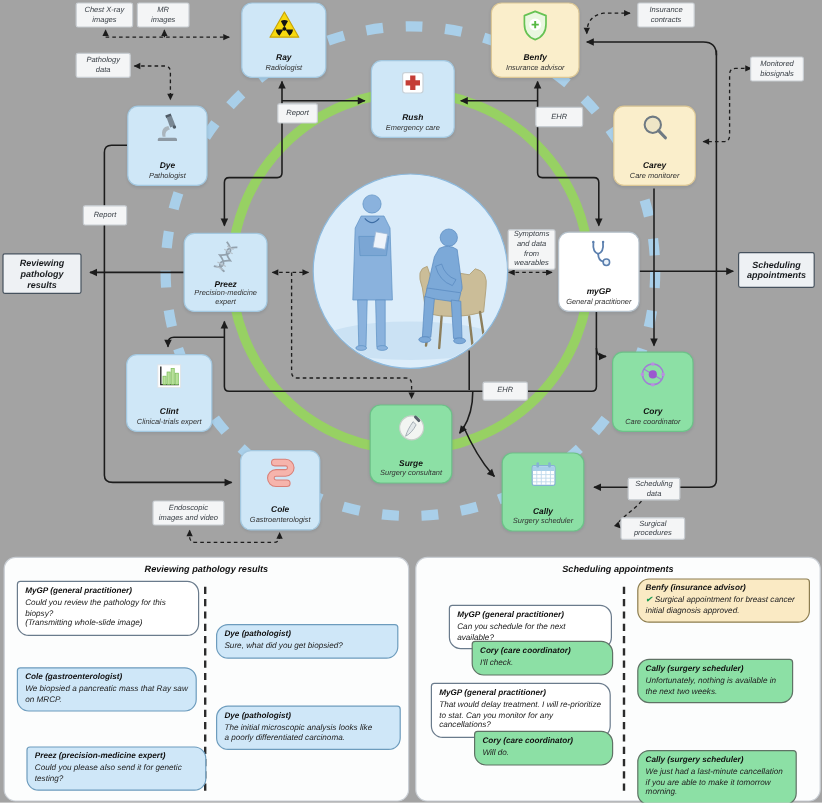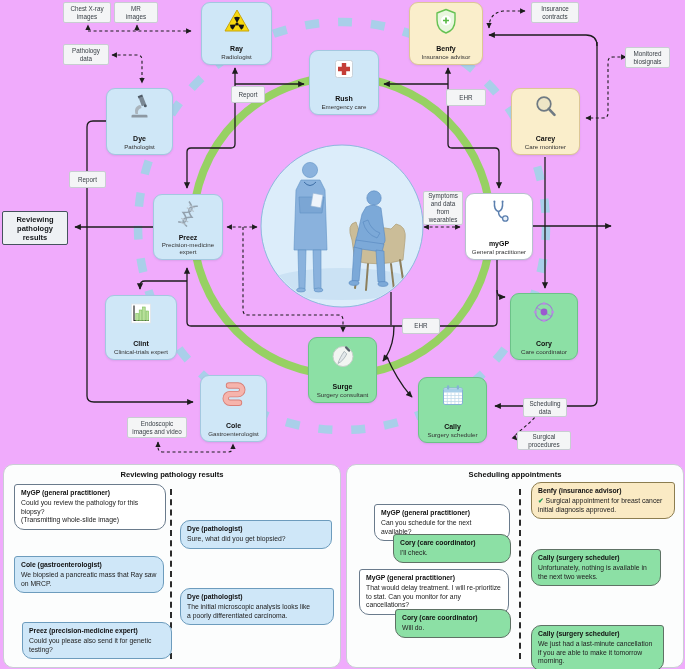--- a/index.html
+++ b/index.html
@@ -1,17 +1,17 @@
 <!DOCTYPE html>
 <html><head>
 <meta charset="utf-8">
 <style>
   html,body{margin:0;padding:0;background:#fff}
-  #canvas{position:relative;width:685px;height:669px;background:#f0abfc;overflow:hidden;
-          font-family:"Liberation Sans",sans-serif;}
+  #canvas{position:relative;width:685px;height:669px;background:#a3a3a3;overflow:hidden;
+          font-family:"Liberation Sans",sans-serif;font-style:italic;}
   #wires{position:absolute;left:0;top:0;z-index:1}
   .flabel{position:absolute;background:#f4f5f6;border:1px solid #c8cdd2;color:#3a4047;
           font-size:6.3px;line-height:1.25;display:flex;align-items:center;justify-content:center;
           text-align:center;white-space:pre-line;border-radius:2px;padding:1px 2px;box-sizing:border-box;z-index:3}
   .sidebox{position:absolute;background:#eef1f4;border:1.2px solid #46525e;color:#16191c;font-weight:bold;
           font-size:7.5px;line-height:1.2;display:flex;align-items:center;justify-content:center;
           text-align:center;white-space:pre-line;border-radius:2px;z-index:3;box-sizing:border-box}
   .agent{position:absolute;border-radius:9px;border:1px solid;display:flex;flex-direction:column;
          align-items:center;justify-content:space-between;padding:4px 2px 4px;box-sizing:border-box;
          z-index:2;box-shadow:0 1px 2px rgba(40,60,80,.10)}
@@ -142,20 +142,22 @@
   <div class="flabel" style="left:127px;top:417px;width:60px;height:21px">Endoscopic
 images and video</div>
   <div class="flabel" style="left:523px;top:398px;width:44px;height:19px">Scheduling
 data</div>
   <div class="flabel" style="left:517px;top:431px;width:54px;height:19px">Surgical
 procedures</div>
 
   <div class="sidebox" style="left:2px;top:211px;width:66px;height:34px">Reviewing
 pathology
 results</div>
+  <div class="sidebox" style="left:615px;top:210px;width:64px;height:30px">Scheduling
+appointments</div>
 
   <div class="agent c-blue" style="left:201px;top:2px;width:71px;height:63px">
     <div class="aicon">
       <svg width="30" height="28" viewBox="0 0 28 28">
           <polygon points="14,3 26,24 2,24" fill="#f8d90f" stroke="#c9a50a" stroke-width="1" stroke-linejoin="round"></polygon>
           <g fill="#141414">
             <circle cx="14" cy="17" r="1.6"></circle>
             <path d="M14,16 L11,10.5 A6.8,6.8 0 0 1 17,10.5 Z"></path>
             <path d="M14,16 L11,10.5 A6.8,6.8 0 0 1 17,10.5 Z" transform="rotate(120 14 17)"></path>
             <path d="M14,16 L11,10.5 A6.8,6.8 0 0 1 17,10.5 Z" transform="rotate(240 14 17)"></path>

